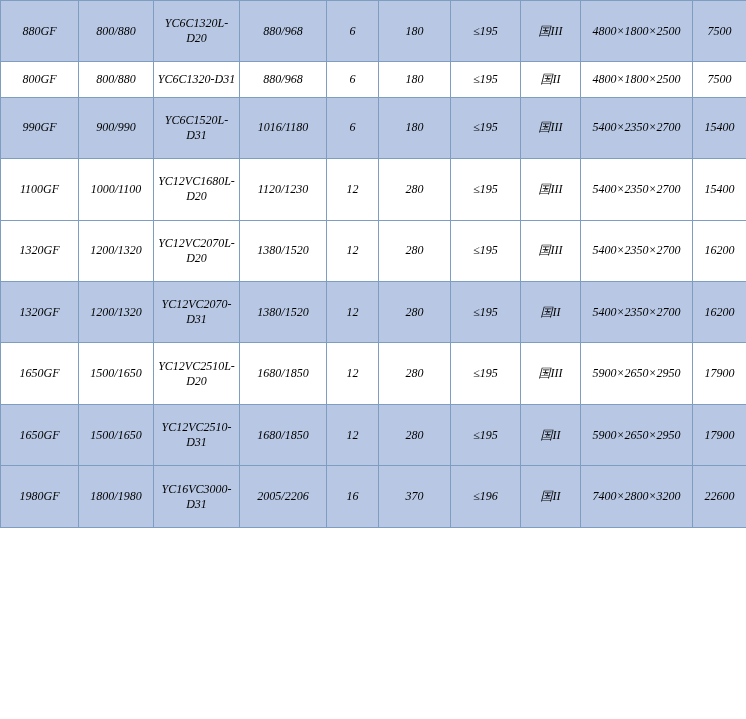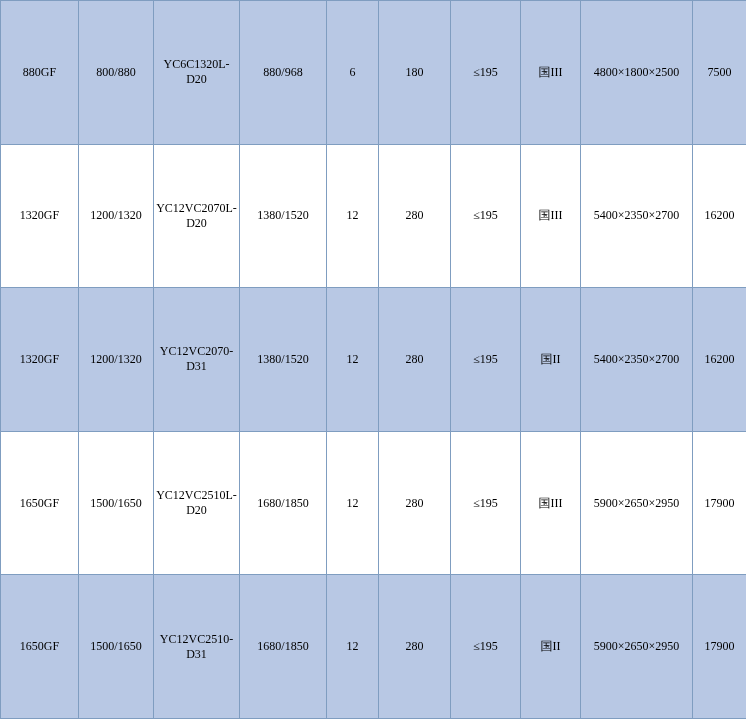--- a/index.html
+++ b/index.html
@@ -10,21 +10,22 @@
   body {
     width: 746px;
     height: 719px;
     font-family: "Liberation Serif", serif;
     overflow: hidden;
   }
   #spec-table {
     border-collapse: collapse;
     table-layout: fixed;
     width: 746px;
-    height: 719px;
+    height: 528px;
+    font-style: italic;
   }
   #spec-table td {
     border: 1px solid #7f9dc0;
     text-align: center;
     vertical-align: middle;
     font-size: 12px;
     line-height: 1.25;
     color: #000000;
     padding: 2px 1px;
     word-wrap: break-word;
@@ -71,20 +72,56 @@
       <td>YC6C1320L-D20</td>
       <td>880/968</td>
       <td>6</td>
       <td>180</td>
       <td>≤195</td>
       <td>国III</td>
       <td>4800×1800×2500</td>
       <td>7500</td>
     </tr>
     <tr class="row-even">
+      <td>800GF</td>
+      <td>800/880</td>
+      <td>YC6C1320-D31</td>
+      <td>880/968</td>
+      <td>6</td>
+      <td>180</td>
+      <td>≤195</td>
+      <td>国II</td>
+      <td>4800×1800×2500</td>
+      <td>7500</td>
+    </tr>
+    <tr class="row-odd">
+      <td>990GF</td>
+      <td>900/990</td>
+      <td>YC6C1520L-D31</td>
+      <td>1016/1180</td>
+      <td>6</td>
+      <td>180</td>
+      <td>≤195</td>
+      <td>国III</td>
+      <td>5400×2350×2700</td>
+      <td>15400</td>
+    </tr>
+    <tr class="row-even">
+      <td>1100GF</td>
+      <td>1000/1100</td>
+      <td>YC12VC1680L-D20</td>
+      <td>1120/1230</td>
+      <td>12</td>
+      <td>280</td>
+      <td>≤195</td>
+      <td>国III</td>
+      <td>5400×2350×2700</td>
+      <td>15400</td>
+    </tr>
+    <tr class="row-even">
       <td>1320GF</td>
       <td>1200/1320</td>
       <td>YC12VC2070L-D20</td>
       <td>1380/1520</td>
       <td>12</td>
       <td>280</td>
       <td>≤195</td>
       <td>国III</td>
       <td>5400×2350×2700</td>
       <td>16200</td>
@@ -118,14 +155,26 @@
       <td>1500/1650</td>
       <td>YC12VC2510-D31</td>
       <td>1680/1850</td>
       <td>12</td>
       <td>280</td>
       <td>≤195</td>
       <td>国II</td>
       <td>5900×2650×2950</td>
       <td>17900</td>
     </tr>
+    <tr class="row-odd">
+      <td>1980GF</td>
+      <td>1800/1980</td>
+      <td>YC16VC3000-D31</td>
+      <td>2005/2206</td>
+      <td>16</td>
+      <td>370</td>
+      <td>≤196</td>
+      <td>国II</td>
+      <td>7400×2800×3200</td>
+      <td>22600</td>
+    </tr>
   </tbody>
 </table>
 
 </body></html>

